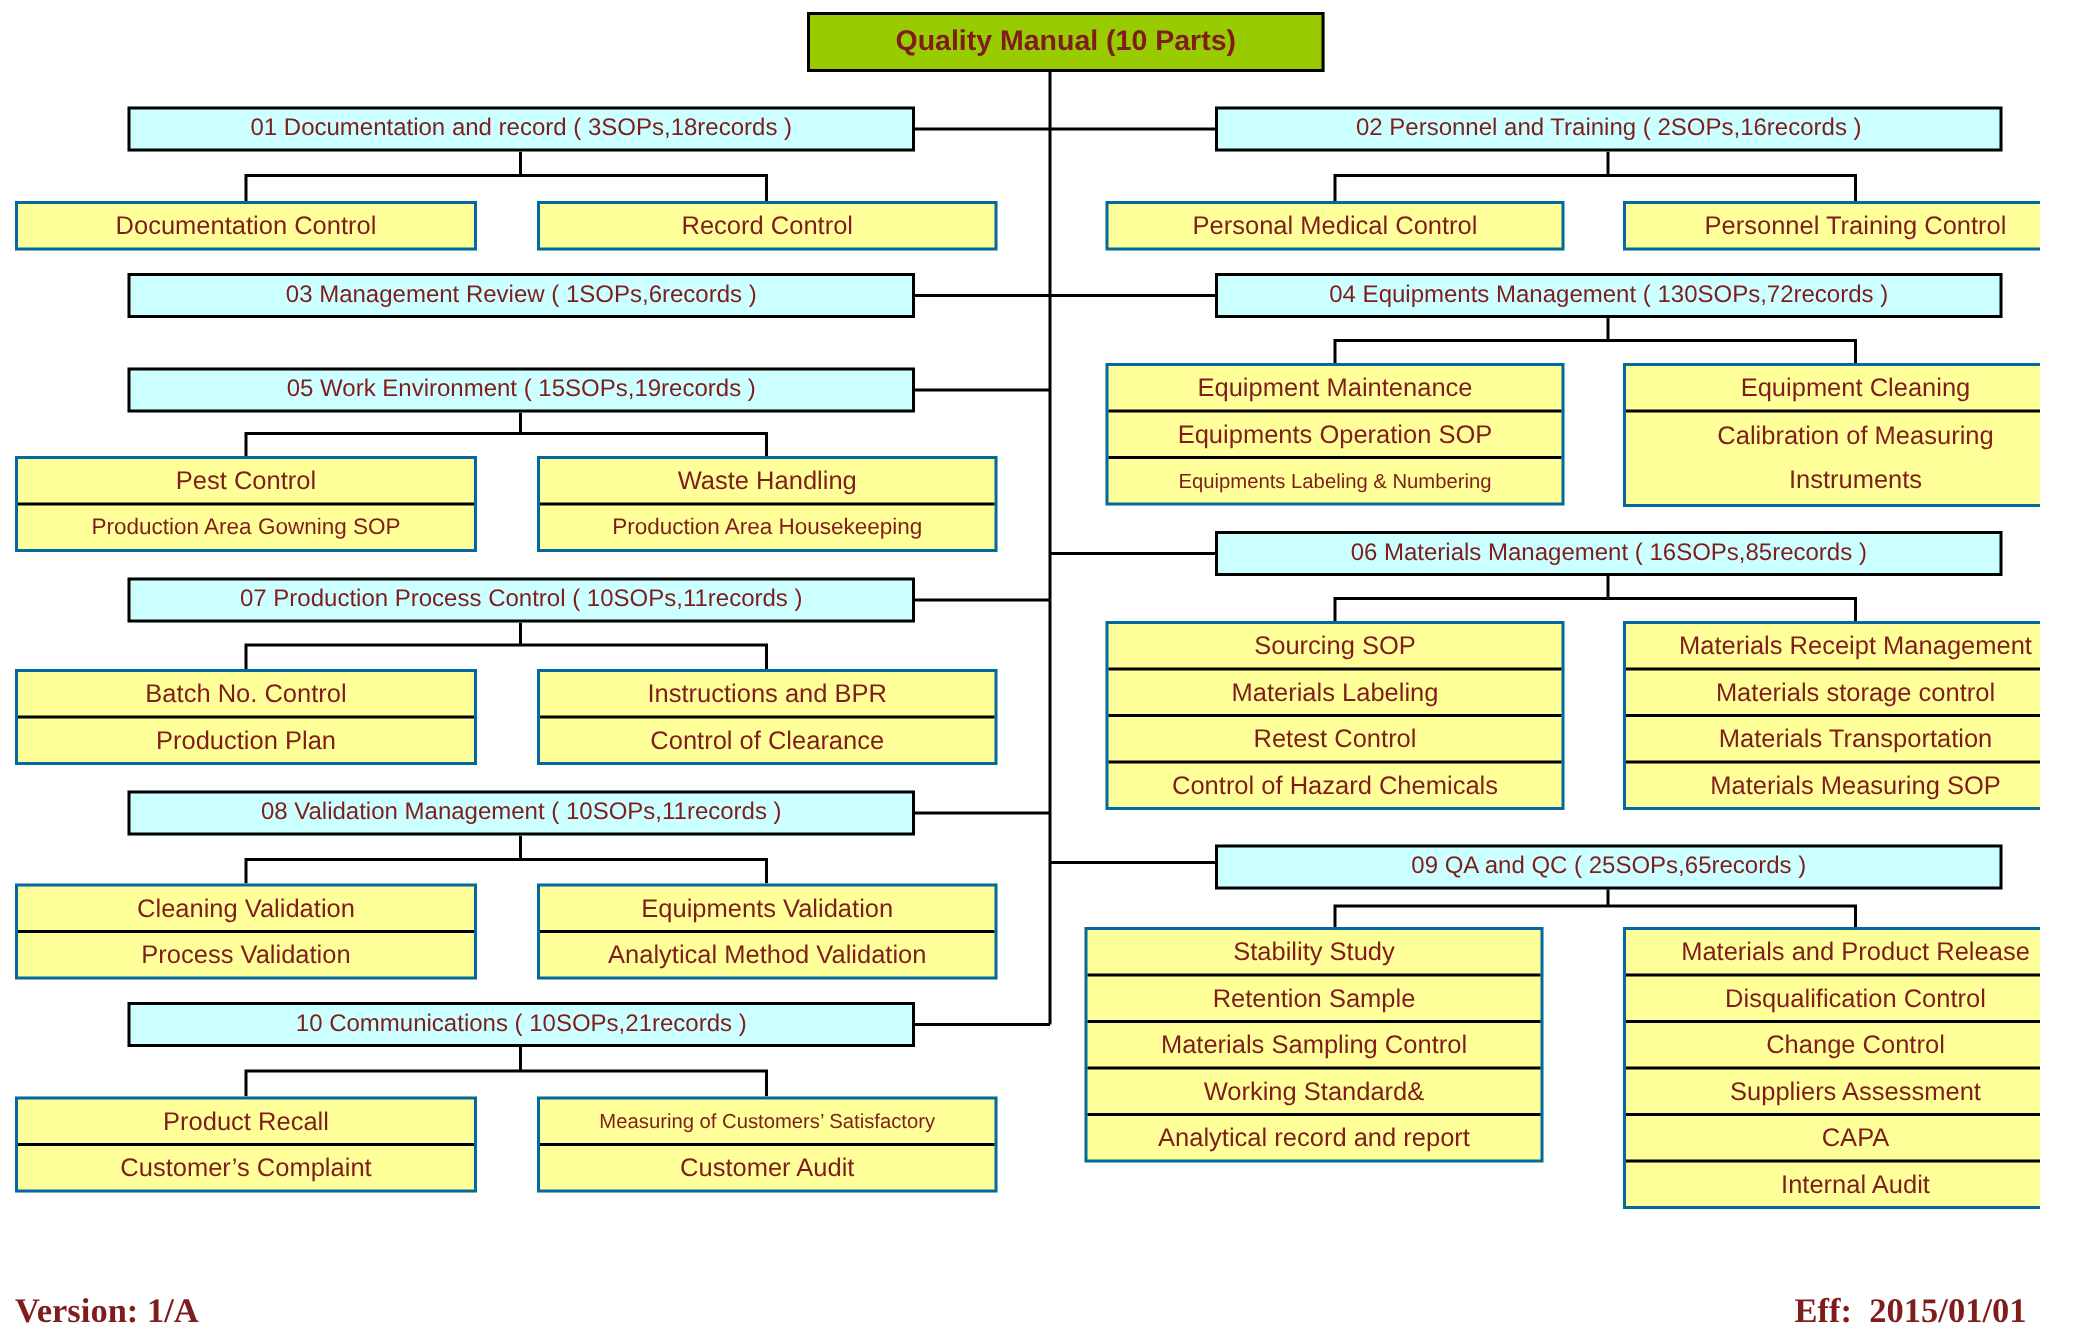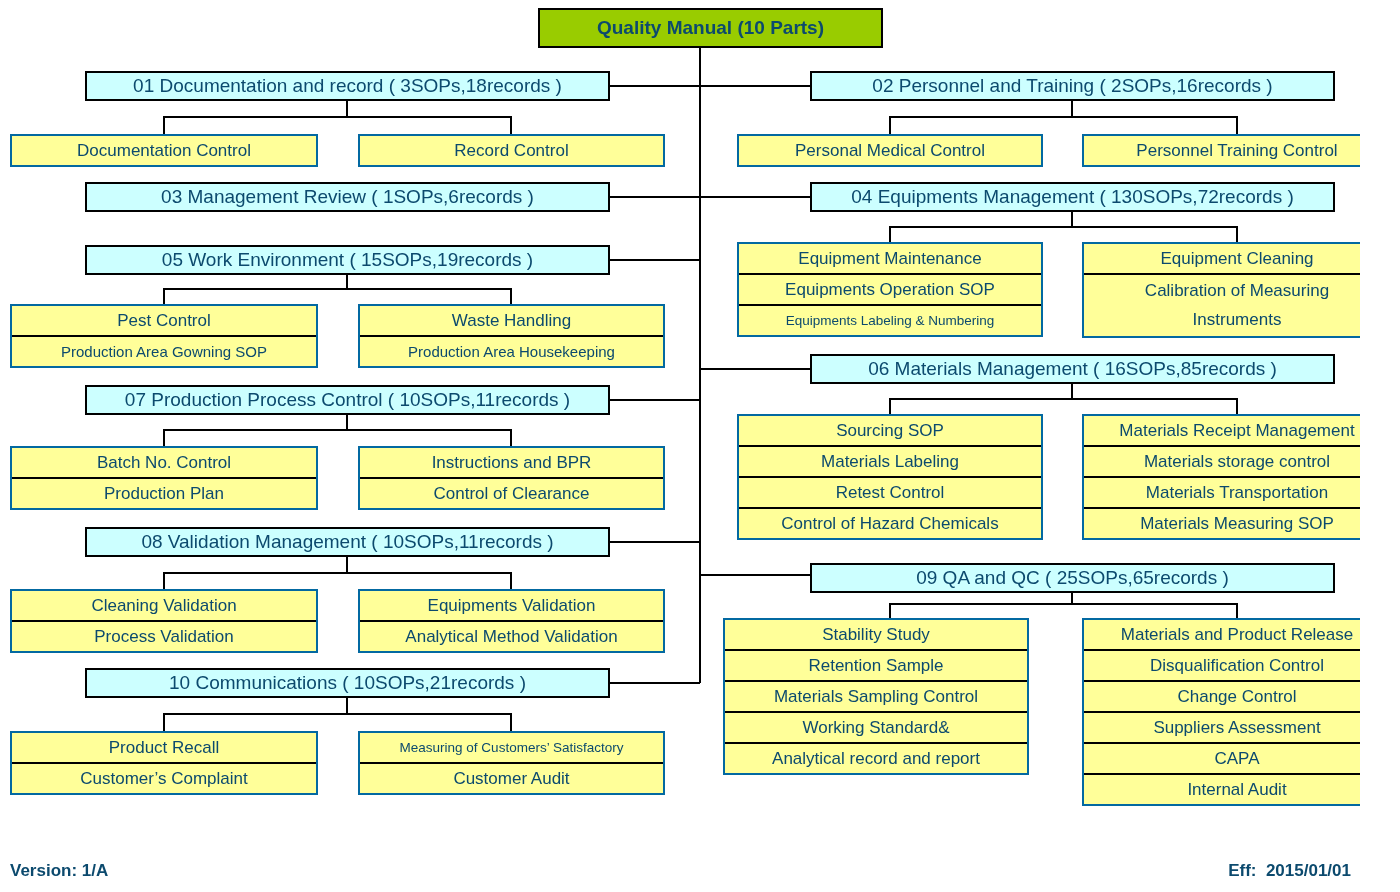--- a/index.html
+++ b/index.html
@@ -1,32 +1,32 @@
 <!DOCTYPE html>
 <html><head>
 <meta charset="utf-8">
 <style>
   html,body{margin:0;padding:0;background:#ffffff;}
   #canvas{position:relative;width:1360px;height:892px;background:#fff;
-          font-family:"Liberation Sans","DejaVu Sans",sans-serif;color:#0c4a6e;overflow:hidden;}
+          font-family:"Liberation Sans","DejaVu Sans",sans-serif;color:#7f1d1d;overflow:hidden;}
   #wires{position:absolute;left:0;top:0;z-index:0;}
   .root{position:absolute;left:538px;top:8px;width:345px;height:40px;box-sizing:border-box;
         background:#99cc00;border:2px solid #000;text-align:center;line-height:36px;
         font-weight:bold;font-size:19px;z-index:2;}
   .hdr{position:absolute;width:525px;height:30px;box-sizing:border-box;background:#ccffff;
-       border:2px solid #000;text-align:center;line-height:26px;font-size:19px;z-index:2;}
+       border:2px solid #000;text-align:center;line-height:26px;font-size:16px;z-index:2;}
   .stack{position:absolute;box-sizing:border-box;background:#ffff99;border:2px solid #0369a1;z-index:2;}
   .row{height:29px;line-height:29px;border-top:2px solid #000;text-align:center;
        font-size:17px;white-space:nowrap;overflow:hidden;}
   .row:first-child{border-top:none;}
   .row.sm{font-size:15px;}
   .row.xs{font-size:13.5px;}
   .row.tall{height:60px;line-height:29px;white-space:normal;padding:1px 28px 0 28px;}
-  .foot{position:absolute;top:861px;font-family:Liberation Sans, sans-serif;
-        font-weight:bold;font-size:17px;white-space:pre;z-index:2;}
+  .foot{position:absolute;top:861px;font-family:Liberation Serif, serif;
+        font-weight:bold;font-size:23px;white-space:pre;z-index:2;}
   .foot.l{left:10px;}
   .foot.r{right:9px;text-align:right;}
 </style>
 </head>
 <body>
 
 <div id="canvas">
 
   <svg id="wires" width="1400" height="892">
     <g stroke="#000000" stroke-width="2" fill="none">

